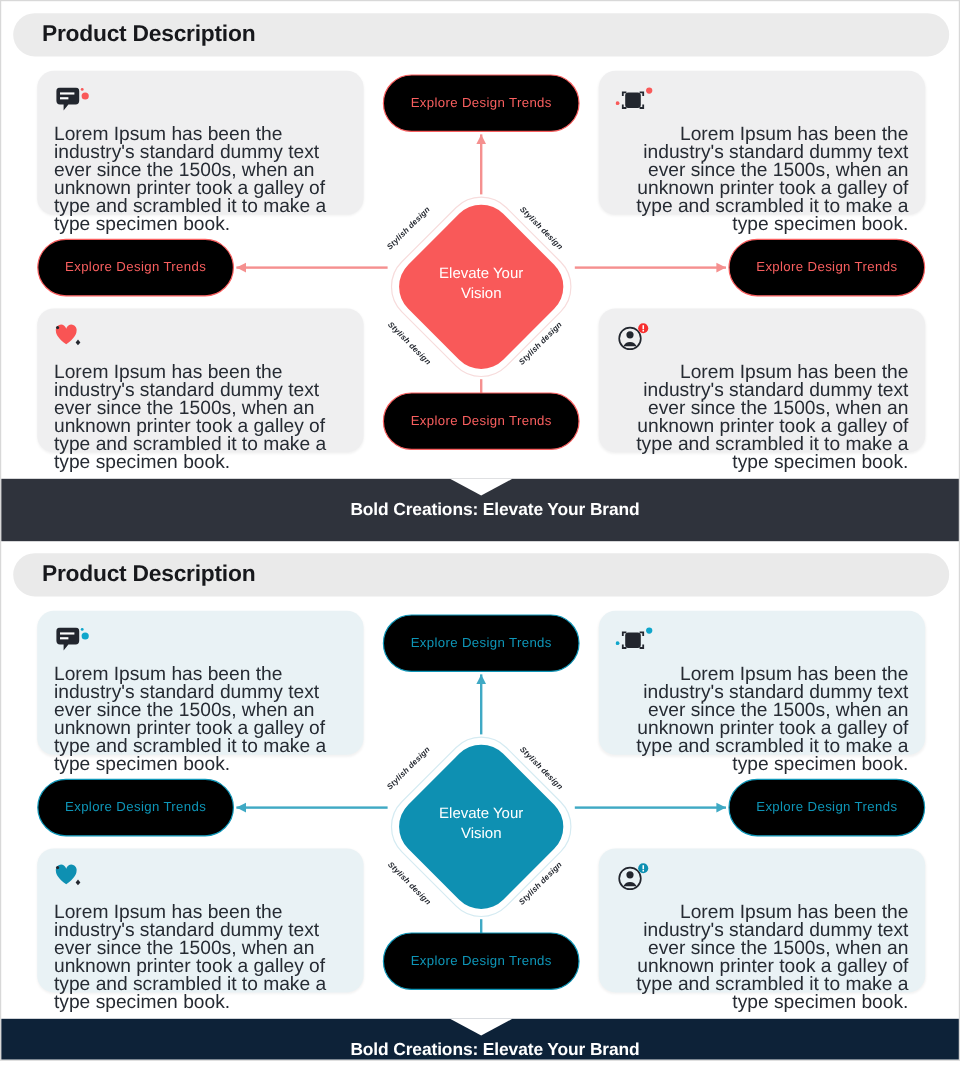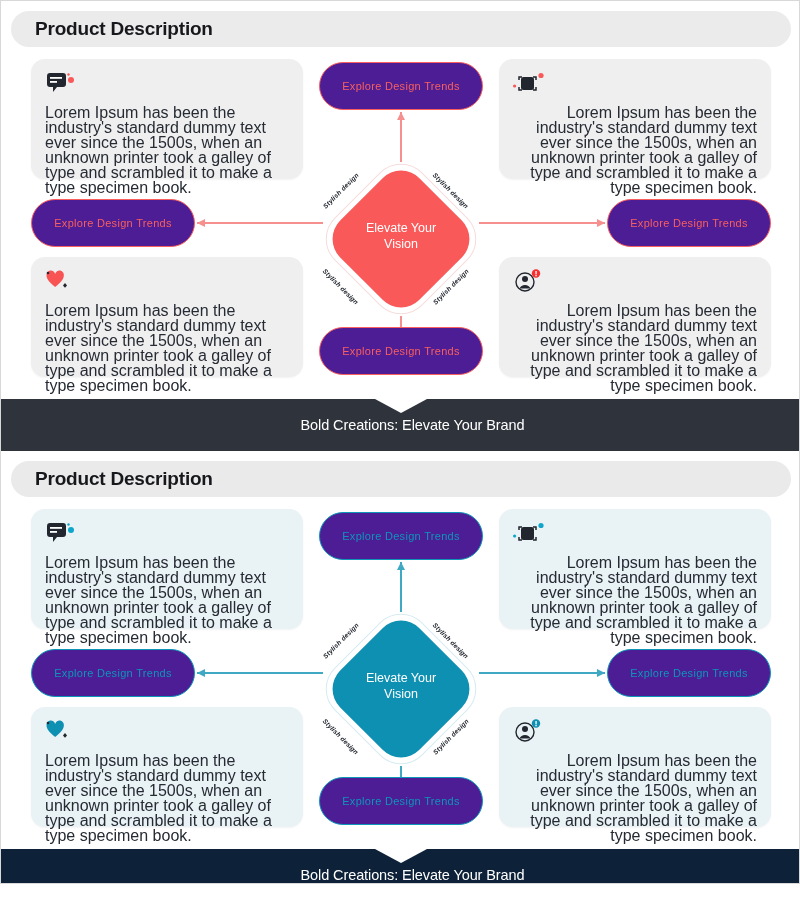--- a/index.html
+++ b/index.html
@@ -79,21 +79,21 @@
   .card-text {
     margin-top: 8px;
     font-size: 16px;
     line-height: 15px;
     color: #262b33;
   }
 
   
   .pill-btn {
     position: absolute;
-    background: #4c1d95;
+    background: #000000;
     border: 1.4px solid #f95f5f;
     border-radius: 26px;
     display: flex;
     align-items: center;
     justify-content: center;
     font-size: 11px;
     color: #f95f5f;
     letter-spacing: 0.3px;
     white-space: nowrap;
   }
@@ -231,21 +231,21 @@
     left: 50%;
     top: 0;
     margin-left: -26px;
     width: 0; height: 0;
     border-left: 26px solid transparent;
     border-right: 26px solid transparent;
     border-top: 14px solid #ffffff;
   }
   .banner-text {
     font-size: 14.5px;
-    font-weight: normal;
+    font-weight: bold;
     color: #ffffff;
     letter-spacing: -0.1px;
     margin-left: 23px;
   }
 
   svg { display: block; }
 </style>
 </head>
 <body>
 

